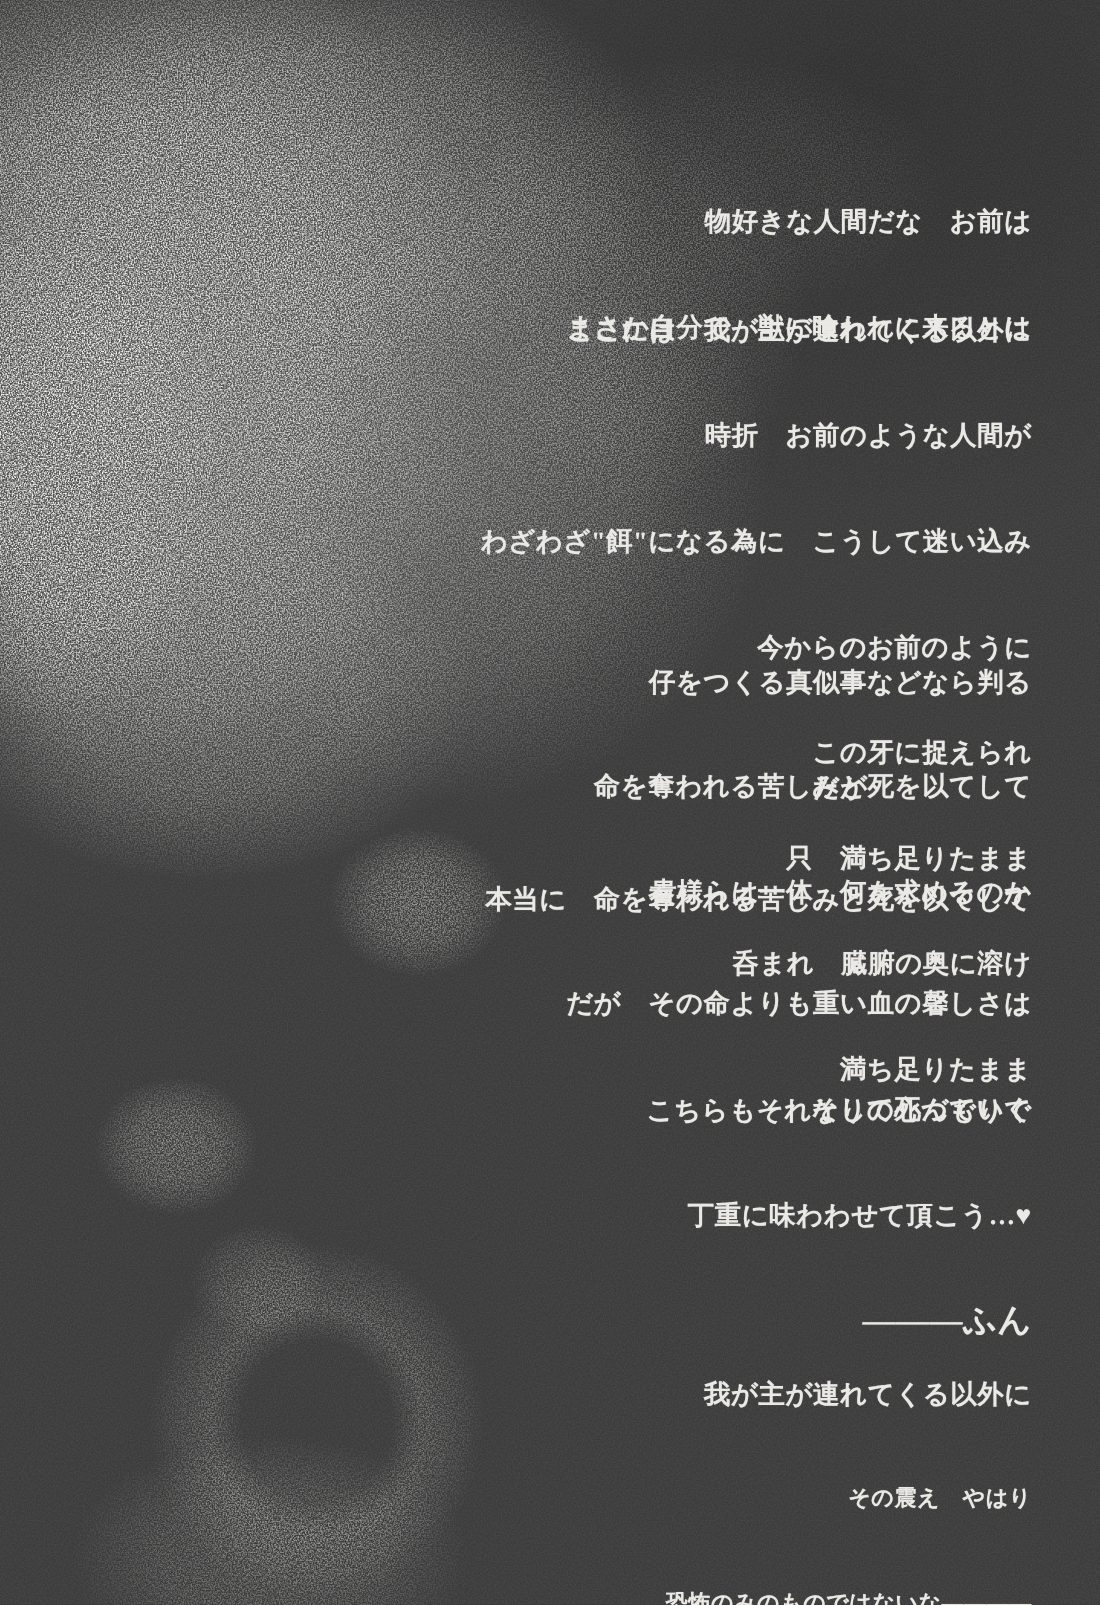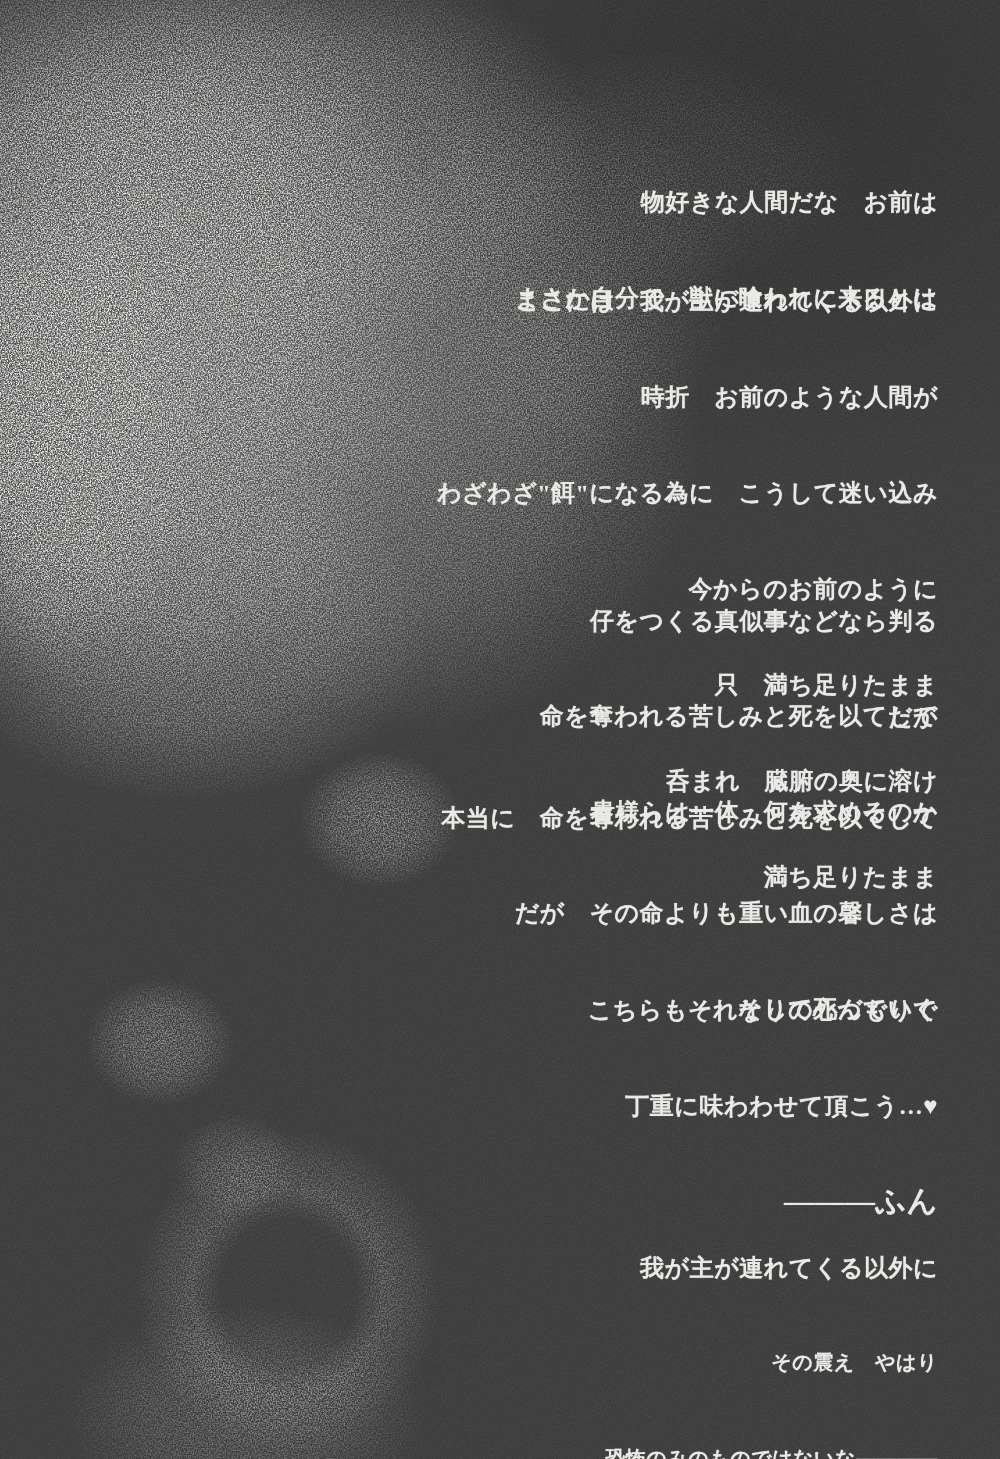--- a/index.html
+++ b/index.html
@@ -32,21 +32,21 @@
     color: var(--ink, #eae9e5);
     font-size: 24px;
     line-height: 32px;
     font-weight: 700;
     letter-spacing: 0.5px;
     white-space: pre;
     text-shadow: 0 0 1px rgba(245,245,242,0.45);
   }
   .b1  { top: 122px; margin-left: 24px; }
   .b2  { top: 221px; }
-  .b3  { top: 541px; }
+  .b3  { top: 541px; text-align: center; }
   .b4  { top: 636px; }
   .b5  { top: 738px; }
   .b6  { top: 833px; }
   .b7  { top: 930px; }
   .b8  { top: 1121px; font-size: 30px; }
   .b9  { top: 1188px; }
   .b10 { top: 1282px; font-size: 20px; }
 </style>
 </head>
 <body>
@@ -104,20 +104,21 @@
   <div class="block b1">
     <div>物好きな人間だな　お前は</div>
     <div>まさか自分で　獣に喰われに来るとは</div>
   </div>
 
   <div class="block b2">
     <div>ここには　我が主が連れてくる以外に</div>
     <div>時折　お前のような人間が</div>
     <div>わざわざ"餌"になる為に　こうして迷い込み</div>
     <div>今からのお前のように</div>
+    <div>この牙に捉えられ</div>
     <div>只　満ち足りたまま</div>
     <div>呑まれ　臓腑の奥に溶け</div>
     <div>満ち足りたまま</div>
   </div>
 
   <div class="block b3">
     <div>仔をつくる真似事などなら判る</div>
     <div>だが</div>
   </div>
 

